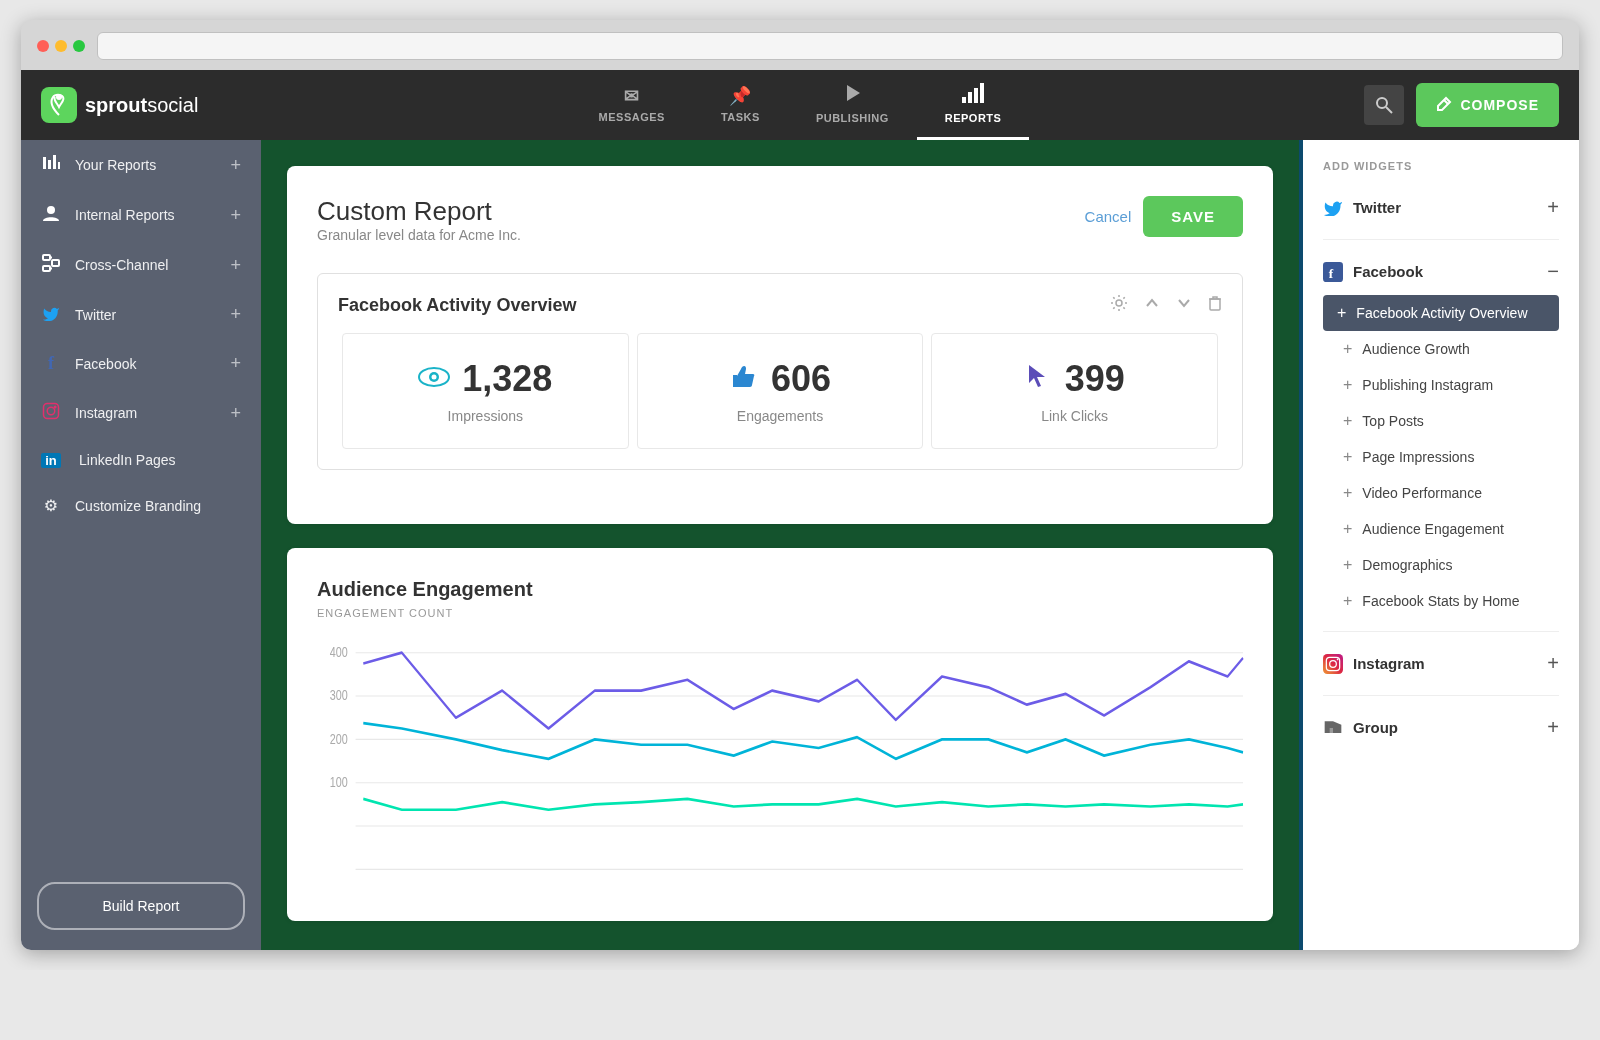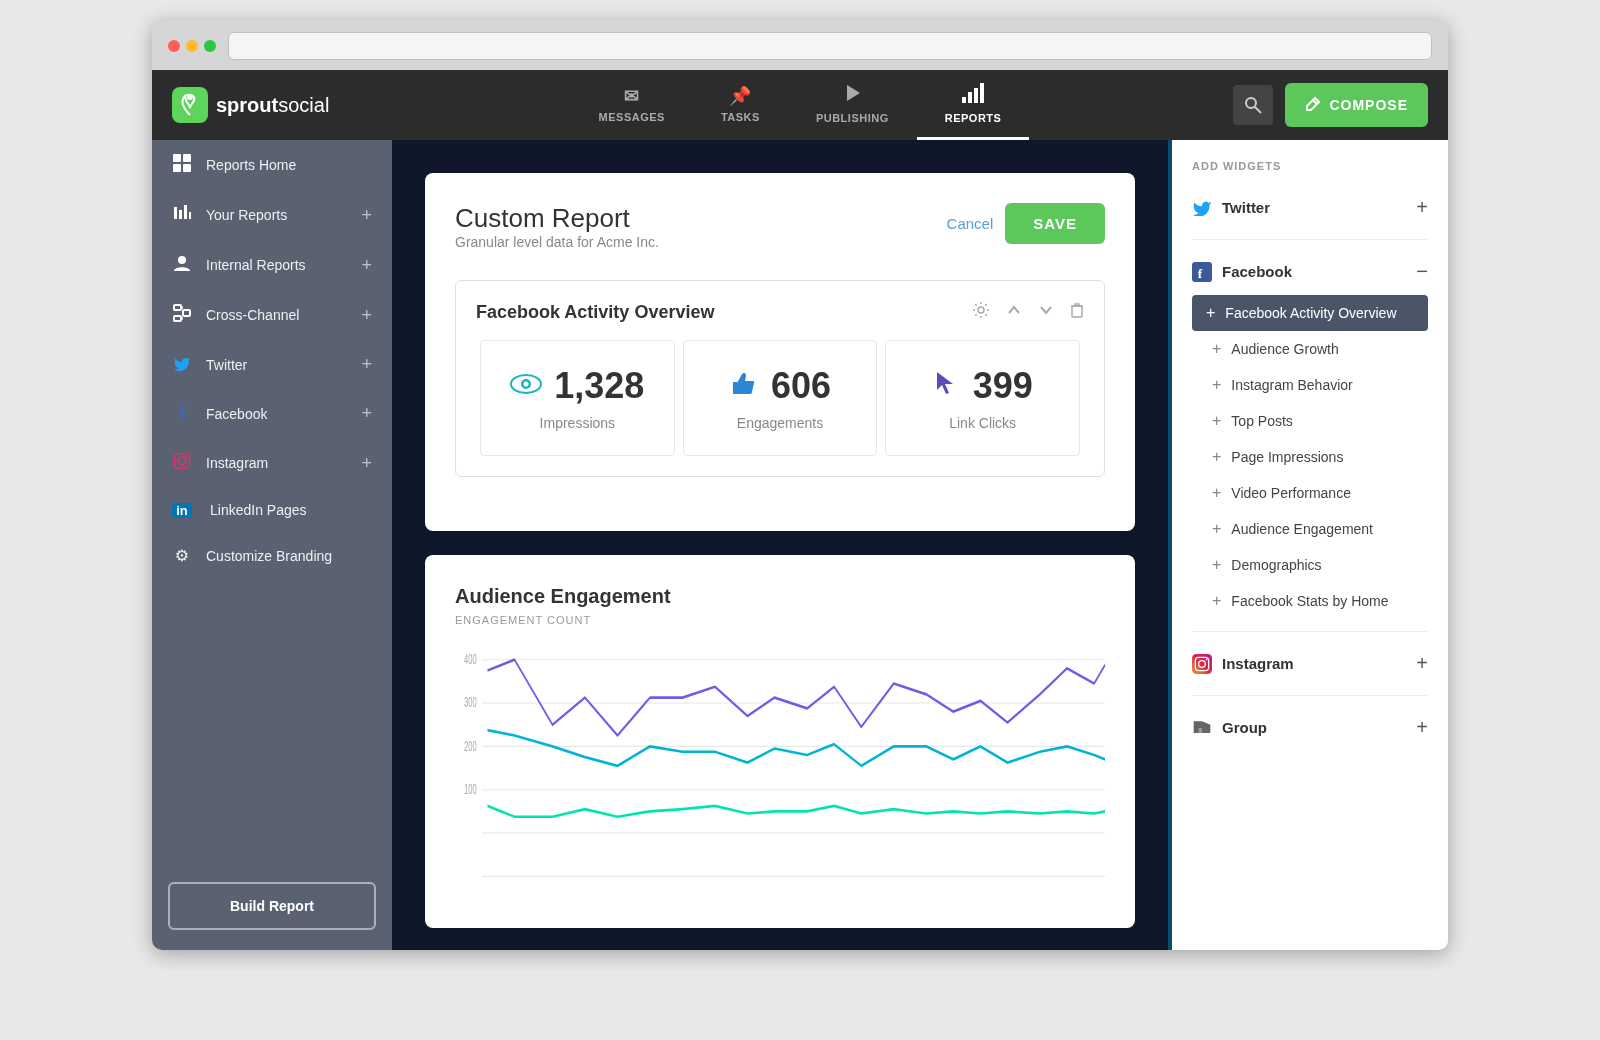--- a/index.html
+++ b/index.html
@@ -2,21 +2,21 @@
 <html><head>
   <meta charset="utf-8">
   <style>
     * { box-sizing: border-box; margin: 0; padding: 0; }
     body { font-family: -apple-system, BlinkMacSystemFont, 'Segoe UI', Arial, sans-serif; background: #e8e8e8; }
 
     .browser-chrome {
       background: #d6d6d6;
       border-radius: 10px;
       padding: 12px 0 0 0;
-      width: 1296px;
+      width: 1558px;
       margin: 20px auto;
       box-shadow: 0 4px 20px rgba(0,0,0,0.3);
       overflow: hidden;
     }
 
     .browser-toolbar {
       display: flex;
       align-items: center;
       padding: 0 16px 10px 16px;
       gap: 12px;
@@ -138,36 +138,36 @@
     .sidebar-icon { font-size: 16px; width: 20px; text-align: center; }
 
     .sidebar-plus {
       color: rgba(255,255,255,0.6); font-size: 18px; font-weight: 300;
     }
 
     .build-report-btn {
       margin: 16px; padding: 14px;
       background: transparent;
       border: 2px solid rgba(255,255,255,0.5);
-      border-radius: 6px;
+      border-radius: 18px;
       color: white;
       font-size: 14px;
-      font-weight: 700;
+      font-weight: 400;
       cursor: pointer;
       text-align: center;
       margin-top: auto;
       margin-bottom: 20px;
     }
 
     
     .content-area {
       flex: 1;
       overflow-y: auto;
-      background: #0f172a;
-      padding: 33px;
+      background: #14532d;
+      padding: 26px;
     }
 
     
     .report-card {
       background: white;
       border-radius: 8px;
       padding: 30px;
       margin-bottom: 24px;
       box-shadow: 0 1px 4px rgba(0,0,0,0.1);
     }
@@ -360,33 +360,20 @@
             </svg>
           </span>
           <span>COMPOSE</span>
         </button>
       </div>
     </nav>
 
     <div class="main-layout">
 
       <aside class="sidebar">
-        <div class="sidebar-item">
-          <div class="sidebar-item-left">
-            <span class="sidebar-icon">
-              <svg width="18" height="18" viewBox="0 0 18 18" fill="white">
-                <rect x="0" y="0" width="8" height="8" rx="1"></rect>
-                <rect x="10" y="0" width="8" height="8" rx="1"></rect>
-                <rect x="0" y="10" width="8" height="8" rx="1"></rect>
-                <rect x="10" y="10" width="8" height="8" rx="1"></rect>
-              </svg>
-            </span>
-            <span>Reports Home</span>
-          </div>
-        </div>
 
         <div class="sidebar-item">
           <div class="sidebar-item-left">
             <span class="sidebar-icon">
               <svg width="18" height="18" viewBox="0 0 18 18" fill="white">
                 <rect x="1" y="3" width="3" height="12"></rect>
                 <rect x="6" y="6" width="3" height="9"></rect>
                 <rect x="11" y="1" width="3" height="14"></rect>
                 <rect x="16" y="8" width="2" height="7"></rect>
               </svg>
@@ -619,21 +606,21 @@
         <div class="widget-list-item active">
           <span class="widget-plus-active">+</span>
           <span>Facebook Activity Overview</span>
         </div>
         <div class="widget-list-item">
           <span class="widget-plus">+</span>
           <span>Audience Growth</span>
         </div>
         <div class="widget-list-item">
           <span class="widget-plus">+</span>
-          <span>Instagram Behavior</span>
+          <span>Publishing Instagram</span>
         </div>
         <div class="widget-list-item">
           <span class="widget-plus">+</span>
           <span>Top Posts</span>
         </div>
         <div class="widget-list-item">
           <span class="widget-plus">+</span>
           <span>Page Impressions</span>
         </div>
         <div class="widget-list-item">

